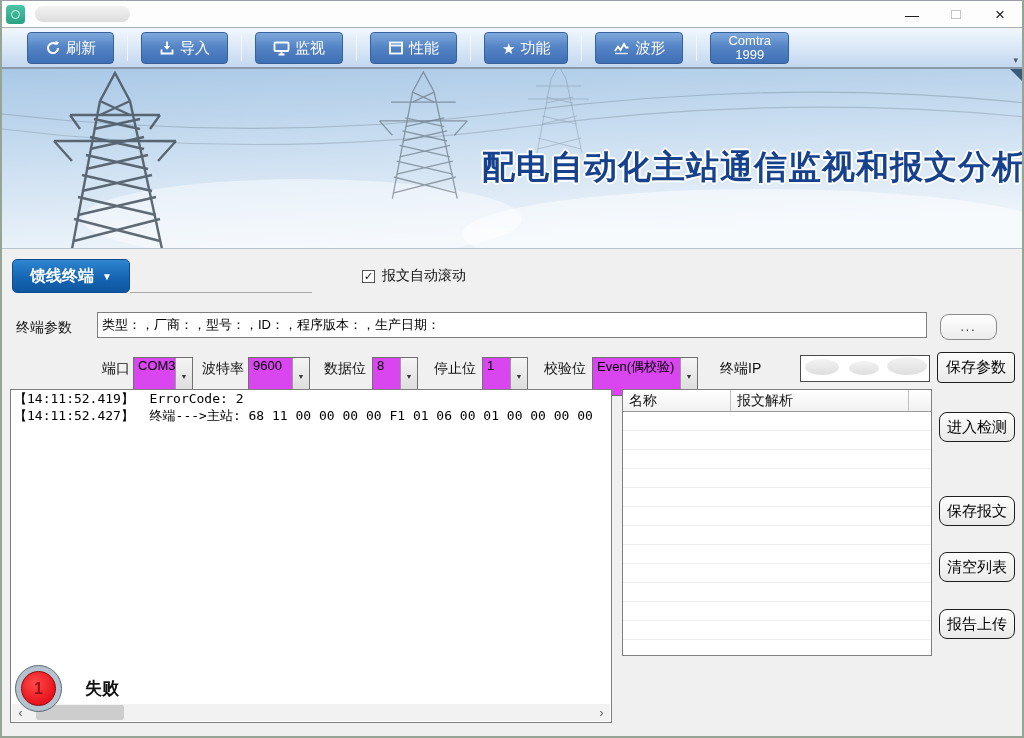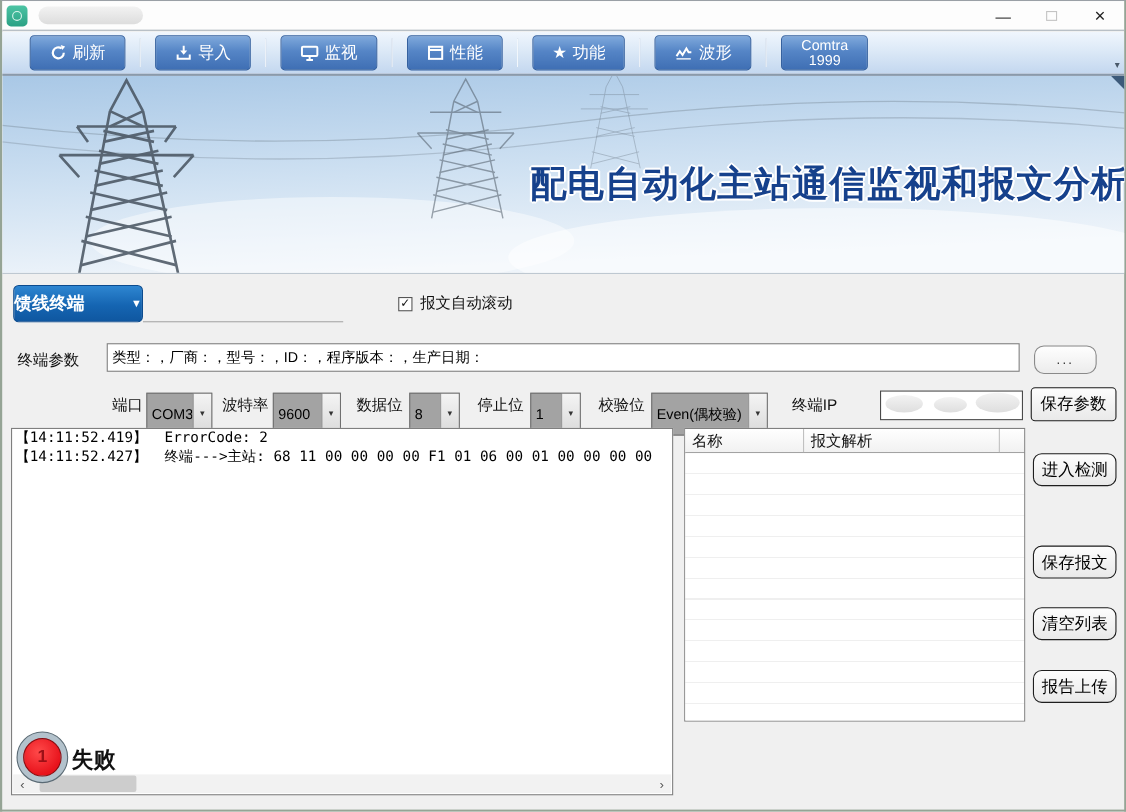--- a/index.html
+++ b/index.html
@@ -44,43 +44,43 @@
   .banner-title { position:absolute; left:480px; top:76px; font-size:33px; font-weight:bold;
                   letter-spacing:1px; color:#16418c; white-space:nowrap;
                   text-shadow:-2px 0 #fff,2px 0 #fff,0 -2px #fff,0 2px #fff,
                               -1px -1px #fff,1px -1px #fff,-1px 1px #fff,1px 1px #fff; }
   .banner-corner { position:absolute; right:0; top:0; width:0; height:0;
                    border-left:16px solid transparent; border-top:16px solid #3c5a7a; }
 
   
   .tab-btn { position:absolute; left:10px; top:258px; width:118px; height:34px;
              background:linear-gradient(#2e86d1,#1565b2 55%,#0f57a0); border:1px solid #0c4b8e; border-radius:5px;
-             color:#fff; font-size:16px; font-weight:bold; display:flex; align-items:center; justify-content:space-between; gap:8px; }
+             color:#fff; font-size:16px; font-weight:bold; display:flex; align-items:center; justify-content:center; gap:8px; }
   .tab-btn .arr { font-size:10px; }
   .tab-underline { position:absolute; left:128px; top:291px; width:182px; height:1px; background:#a8a8a8; }
   .chk-row { position:absolute; left:360px; top:266px; display:flex; align-items:center; gap:7px; }
   .chk-box { width:13px; height:13px; background:#fff; border:1px solid #555;
              display:flex; align-items:center; justify-content:center; font-size:11px; color:#111; line-height:1; }
   .chk-label { font-size:14px; color:#111; }
 
   
   .lbl { font-size:14px; color:#111; white-space:nowrap; }
   .param-label { position:absolute; left:14px; top:318px; }
   .param-field { position:absolute; left:95px; top:311px; width:830px; height:26px; background:#fff;
                  border:1px solid #7f7f7f; font-size:13px; color:#000; line-height:24px;
                  padding-left:4px; white-space:nowrap; overflow:hidden; }
   .more-btn { position:absolute; left:938px; top:313px; width:57px; height:26px;
               background:linear-gradient(#fefefe,#ececec); border:1px solid #8a8a8a; border-radius:9px;
               font-size:12px; color:#333; letter-spacing:2px; display:flex; align-items:center; justify-content:center; }
 
   
   .serial-row { position:absolute; left:0; top:351px; width:1024px; height:32px; }
   .serial-row .lbl { position:absolute; top:8px; }
-  .combo { position:absolute; top:5px; height:39px; background:#a3a3a3; border:1px solid #707070;
-           display:flex; align-items:center; }
+  .combo { position:absolute; top:5px; height:39px; background:#d946ef; border:1px solid #707070;
+           display:flex; align-items:flex-start; }
   .combo .val { flex:1; font-size:13px; color:#000; padding-left:4px; white-space:nowrap; overflow:hidden; }
   .combo .drop { width:17px; height:100%; background:linear-gradient(#f4f4f4,#d9d9d9); border-left:1px solid #9a9a9a;
                  font-size:7px; color:#333; display:flex; align-items:center; justify-content:center; }
   .ip-field { position:absolute; left:798px; top:3px; width:130px; height:27px; background:#fff;
               border:1px solid #4a4a4a; overflow:hidden; }
   .ip-blur { position:absolute; background:linear-gradient(#f3f3f3,#dedede); border-radius:50%; }
   .save-params { position:absolute; left:935px; top:0px; width:78px; height:31px;
                  background:linear-gradient(#fdfdfd,#e9e9e9); border:1px solid #1e1e1e; border-radius:4px;
                  font-size:15px; color:#000; display:flex; align-items:center; justify-content:center; }
 
@@ -110,21 +110,21 @@
               background:linear-gradient(#fdfdfd,#e9e9e9); border:1px solid #1e1e1e; border-radius:8px;
               font-size:15px; color:#000; display:flex; align-items:center; justify-content:center; white-space:nowrap; }
   .sb-0 { top:411px; border-width:1.5px; } .sb-1 { top:495px; } .sb-2 { top:551px; } .sb-3 { top:608px; }
 
   
   .indicator { position:absolute; left:13px; top:664px; width:47px; height:47px; border-radius:50%;
                background:#b3c2cc; border:1px solid #5a6a74; display:flex; align-items:center; justify-content:center; }
   .indicator .core { width:35px; height:35px; border-radius:50%; background:radial-gradient(circle at 40% 35%,#ff4a4a,#e8131c 70%);
                      border:1.5px solid #8c0a0e; display:flex; align-items:center; justify-content:center;
                      font-size:16px; color:#9c1016; font-weight:bold; }
-  .result-text { position:absolute; left:63px; top:676px; font-size:20px; font-weight:600; color:#111; }
+  .result-text { position:absolute; left:83px; top:676px; font-size:17px; font-weight:600; color:#111; }
 
   
   .statusbar { position:absolute; left:0; bottom:0; width:100%; height:21px;
                background:linear-gradient(#eaf4fd,#cfe2f5 60%,#bed8f0); border-top:1px solid #fff;
                box-shadow:0 -1px 0 #9fb0c0; display:flex; align-items:center; padding-left:8px; }
   .status-text { font-size:13px; color:#3a3a3a; }
 </style>
 </head>
 <body>
 

